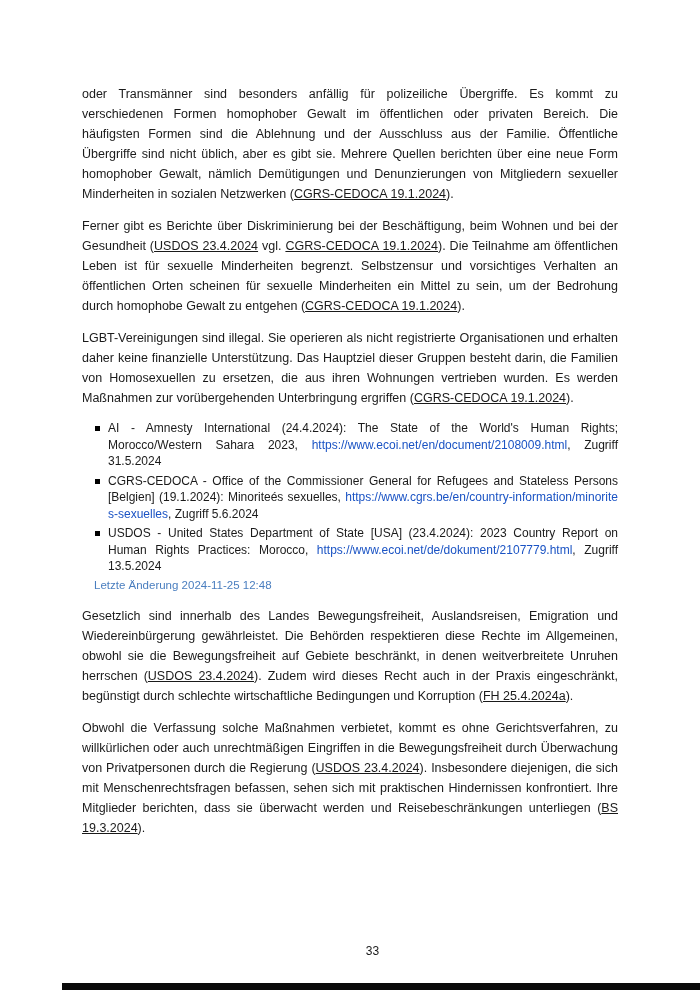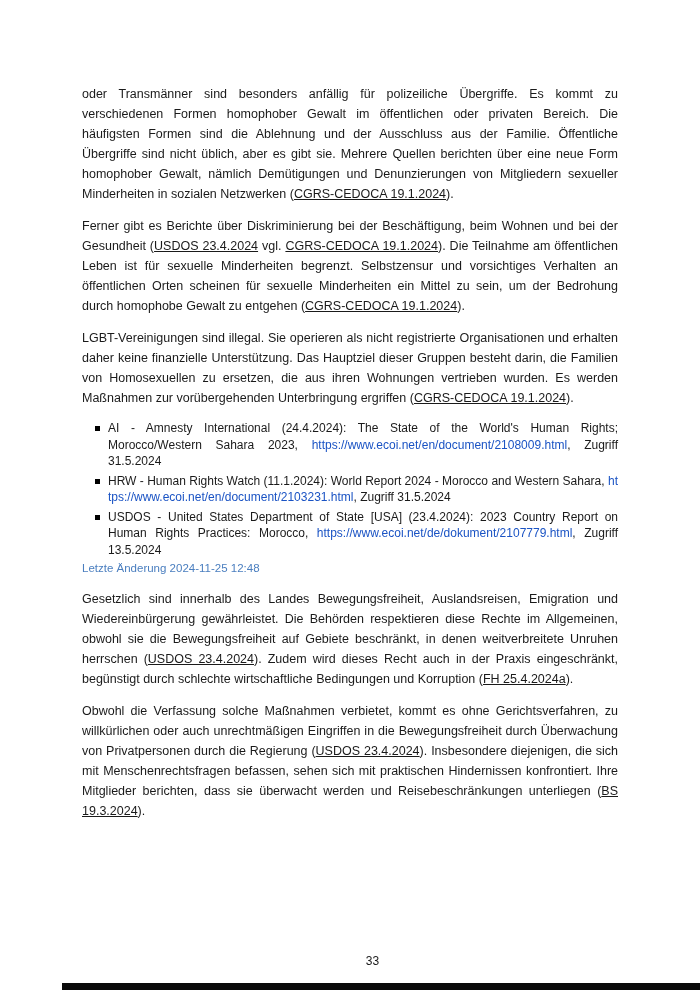--- a/index.html
+++ b/index.html
@@ -65,25 +65,25 @@
     font-size: 13.5px;
     font-weight: bold;
     margin: 22px 0 8px 0;
   }
   h2.section-heading .section-num {
     margin-right: 17px;
   }
   .last-change {
     color: var(--subtitle-blue, #4a7ebf);
     font-size: 11.5px;
-    margin: 0 0 15px 0;
+    margin: 0 0 15px 12px;
   }
   .page-number {
     position: absolute;
-    bottom: 22px;
+    bottom: 32px;
     left: 0;
     right: 0;
     text-align: center;
     font-size: 12px;
     color: var(--text-color, #1a1a1a);
     margin-left: 45px;
   }
   .edge-bar {
     position: absolute;
     bottom: 0;
@@ -100,21 +100,21 @@
 
   <p class="body-para"><span class="run">oder Transmänner sind besonders anfällig für polizeiliche Übergriffe. Es kommt zu verschiedenen Formen homophober Gewalt im öffentlichen oder privaten Bereich. Die häufigsten Formen sind die Ablehnung und der Ausschluss aus der Familie. Öffentliche Übergriffe sind nicht üblich, aber es gibt sie. Mehrere Quellen berichten über eine neue Form homophober Gewalt, nämlich Demütigungen und Denunzierungen von Mitgliedern sexueller Minderheiten in sozialen Netzwerken (</span><a class="ref">CGRS-CEDOCA 19.1.2024</a><span class="run">).</span></p>
 
   <p class="body-para"><span class="run">Ferner gibt es Berichte über Diskriminierung bei der Beschäftigung, beim Wohnen und bei der Gesundheit (</span><a class="ref">USDOS 23.4.2024</a><span class="run"> vgl. </span><a class="ref">CGRS-CEDOCA 19.1.2024</a><span class="run">). Die Teilnahme am öffentlichen Leben ist für sexuelle Minderheiten begrenzt. Selbstzensur und vorsichtiges Verhalten an öffentlichen Orten scheinen für sexuelle Minderheiten ein Mittel zu sein, um der Bedrohung durch homophobe Gewalt zu entgehen (</span><a class="ref">CGRS-CEDOCA 19.1.2024</a><span class="run">).</span></p>
 
   <p class="body-para"><span class="run">LGBT-Vereinigungen sind illegal. Sie operieren als nicht registrierte Organisationen und erhalten daher keine finanzielle Unterstützung. Das Hauptziel dieser Gruppen besteht darin, die Familien von Homosexuellen zu ersetzen, die aus ihren Wohnungen vertrieben wurden. Es werden Maßnahmen zur vorübergehenden Unterbringung ergriffen (</span><a class="ref">CGRS-CEDOCA 19.1.2024</a><span class="run">).</span></p>
 
 
   <ul class="sources">
     <li><span class="run">AI - Amnesty International (24.4.2024): The State of the World's Human Rights; Morocco/Western Sahara 2023, </span><a class="url">https://www.ecoi.net/en/document/2108009.html</a><span class="run">, Zugriff 31.5.2024</span></li>
-    <li><span class="run">HRW - Human Rights Watch (11.1.2024): World Report 2024 - Morocco and Western Sahara, </span><a class="url">https://www.ecoi.net/en/document/2103231.html</a><span class="run">, Zugriff 31.5.2024</span></li>
+    <li><span class="run">CGRS-CEDOCA - Office of the Commissioner General for Refugees and Stateless Persons [Belgien] (19.1.2024): Minoriteés sexuelles, </span><a class="url">https://www.cgrs.be/en/country-information/minorites-sexuelles</a><span class="run">, Zugriff 5.6.2024</span></li>
     <li><span class="run">USDOS - United States Department of State [USA] (23.4.2024): 2023 Country Report on Human Rights Practices: Morocco, </span><a class="url">https://www.ecoi.net/de/dokument/2107779.html</a><span class="run">, Zugriff 13.5.2024</span></li>
   </ul>
 
 
   <div class="last-change">Letzte Änderung 2024-11-25 12:48</div>
 
   <p class="body-para"><span class="run">Gesetzlich sind innerhalb des Landes Bewegungsfreiheit, Auslandsreisen, Emigration und Wiedereinbürgerung gewährleistet. Die Behörden respektieren diese Rechte im Allgemeinen, obwohl sie die Bewegungsfreiheit auf Gebiete beschränkt, in denen weitverbreitete Unruhen herrschen (</span><a class="ref">USDOS 23.4.2024</a><span class="run">). Zudem wird dieses Recht auch in der Praxis eingeschränkt, begünstigt durch schlechte wirtschaftliche Bedingungen und Korruption (</span><a class="ref">FH 25.4.2024a</a><span class="run">).</span></p>
 
   <p class="body-para"><span class="run">Obwohl die Verfassung solche Maßnahmen verbietet, kommt es ohne Gerichtsverfahren, zu willkürlichen oder auch unrechtmäßigen Eingriffen in die Bewegungsfreiheit durch Überwachung von Privatpersonen durch die Regierung (</span><a class="ref">USDOS 23.4.2024</a><span class="run">). Insbesondere diejenigen, die sich mit Menschenrechtsfragen befassen, sehen sich mit praktischen Hindernissen konfrontiert. Ihre Mitglieder berichten, dass sie überwacht werden und Reisebeschränkungen unterliegen (</span><a class="ref">BS 19.3.2024</a><span class="run">).</span></p>
 

